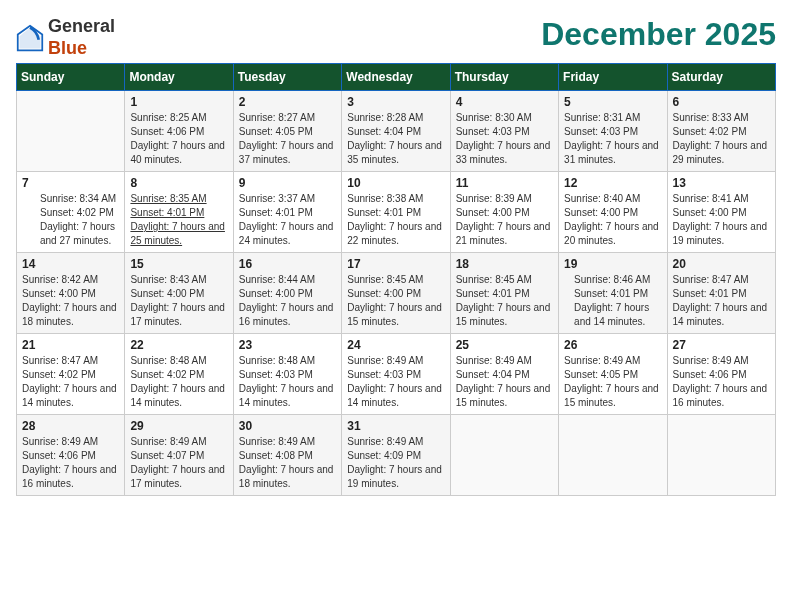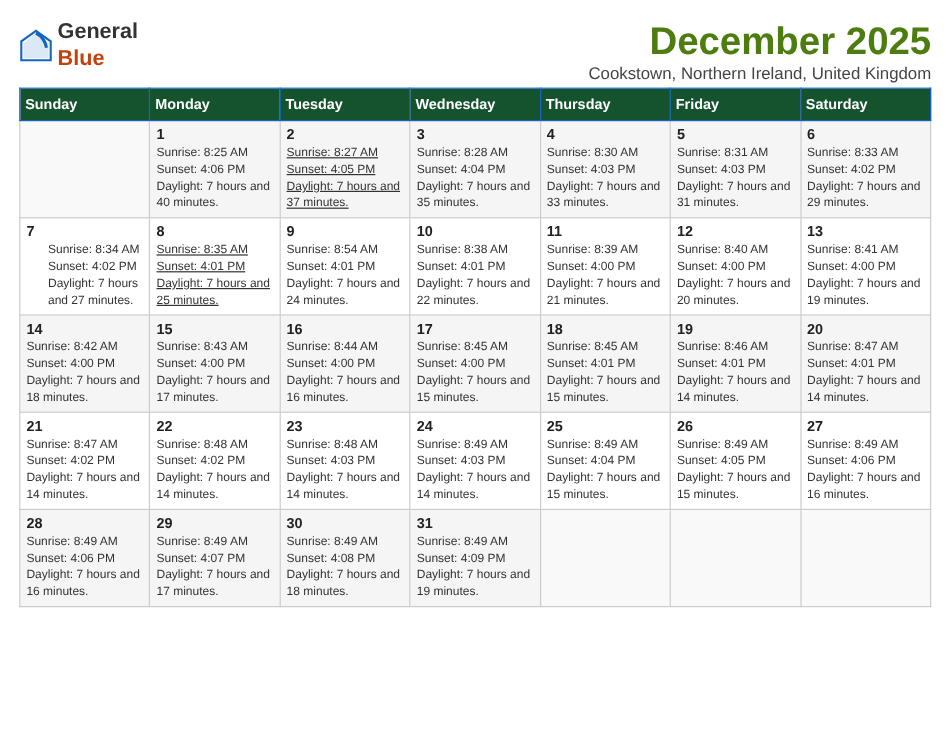--- a/index.html
+++ b/index.html
@@ -31,21 +31,21 @@
     .logo-icon {
       width: 28px;
       height: 28px;
     }
     .title-block {
       text-align: right;
     }
     .month-title {
       font-size: 32px;
       font-weight: bold;
-      color: #4d7c0f;
+      color: #0f766e;
     }
     .location {
       font-size: 14px;
       color: #444;
     }
     table {
       width: 100%;
       border-collapse: collapse;
       font-size: 11px;
     }
@@ -98,21 +98,20 @@
       <polygon points="16,2 30,12 30,30 2,30 2,12" fill="none" stroke="#1565c0" stroke-width="2"></polygon>
       <path d="M16,4 Q24,8 26,18" fill="none" stroke="#1565c0" stroke-width="3"></path>
     </svg>
     <div class="logo-text">
       <span class="logo-general">General</span><br>
       <span class="logo-blue">Blue</span>
     </div>
   </div>
   <div class="title-block">
     <div class="month-title">December 2025</div>
-    <div class="location">Cookstown, Northern Ireland, United Kingdom</div>
   </div>
 </div>
 
 <table>
   <thead>
     <tr>
     <th>Sunday</th>
         <th>Monday</th>
         <th>Tuesday</th>
         <th>Wednesday</th>
@@ -125,21 +124,21 @@
   <tr>
         <td class="empty-cell"></td>
         <td>
           <span class="day-num">1</span>
           <div class="day-info" style="white-space: pre-line;">Sunrise: 8:25 AM
 Sunset: 4:06 PM
 Daylight: 7 hours and 40 minutes.</div>
         </td>
         <td>
           <span class="day-num">2</span>
-          <div class="day-info" style="white-space: pre-line; text-decoration: underline;">Sunrise: 8:27 AM
+          <div class="day-info" style="white-space: pre-line;">Sunrise: 8:27 AM
 Sunset: 4:05 PM
 Daylight: 7 hours and 37 minutes.</div>
         </td>
         <td>
           <span class="day-num">3</span>
           <div class="day-info" style="white-space: pre-line;">Sunrise: 8:28 AM
 Sunset: 4:04 PM
 Daylight: 7 hours and 35 minutes.</div>
         </td>
         <td>
@@ -169,21 +168,21 @@
 Daylight: 7 hours and 27 minutes.</div>
         </td>
         <td>
           <span class="day-num">8</span>
           <div class="day-info" style="white-space: pre-line; text-decoration: underline;">Sunrise: 8:35 AM
 Sunset: 4:01 PM
 Daylight: 7 hours and 25 minutes.</div>
         </td>
         <td>
           <span class="day-num">9</span>
-          <div class="day-info" style="white-space: pre-line;">Sunrise: 8:54 AM
+          <div class="day-info" style="white-space: pre-line;">Sunrise: 3:37 AM
 Sunset: 4:01 PM
 Daylight: 7 hours and 24 minutes.</div>
         </td>
         <td>
           <span class="day-num">10</span>
           <div class="day-info" style="white-space: pre-line;">Sunrise: 8:38 AM
 Sunset: 4:01 PM
 Daylight: 7 hours and 22 minutes.</div>
         </td>
         <td>
@@ -231,21 +230,21 @@
 Daylight: 7 hours and 15 minutes.</div>
         </td>
         <td>
           <span class="day-num">18</span>
           <div class="day-info" style="white-space: pre-line;">Sunrise: 8:45 AM
 Sunset: 4:01 PM
 Daylight: 7 hours and 15 minutes.</div>
         </td>
         <td>
           <span class="day-num">19</span>
-          <div class="day-info" style="white-space: pre-line;">Sunrise: 8:46 AM
+          <div class="day-info" style="white-space: pre-line; margin-left: 10px;">Sunrise: 8:46 AM
 Sunset: 4:01 PM
 Daylight: 7 hours and 14 minutes.</div>
         </td>
         <td>
           <span class="day-num">20</span>
           <div class="day-info" style="white-space: pre-line;">Sunrise: 8:47 AM
 Sunset: 4:01 PM
 Daylight: 7 hours and 14 minutes.</div>
         </td>
       </tr>

